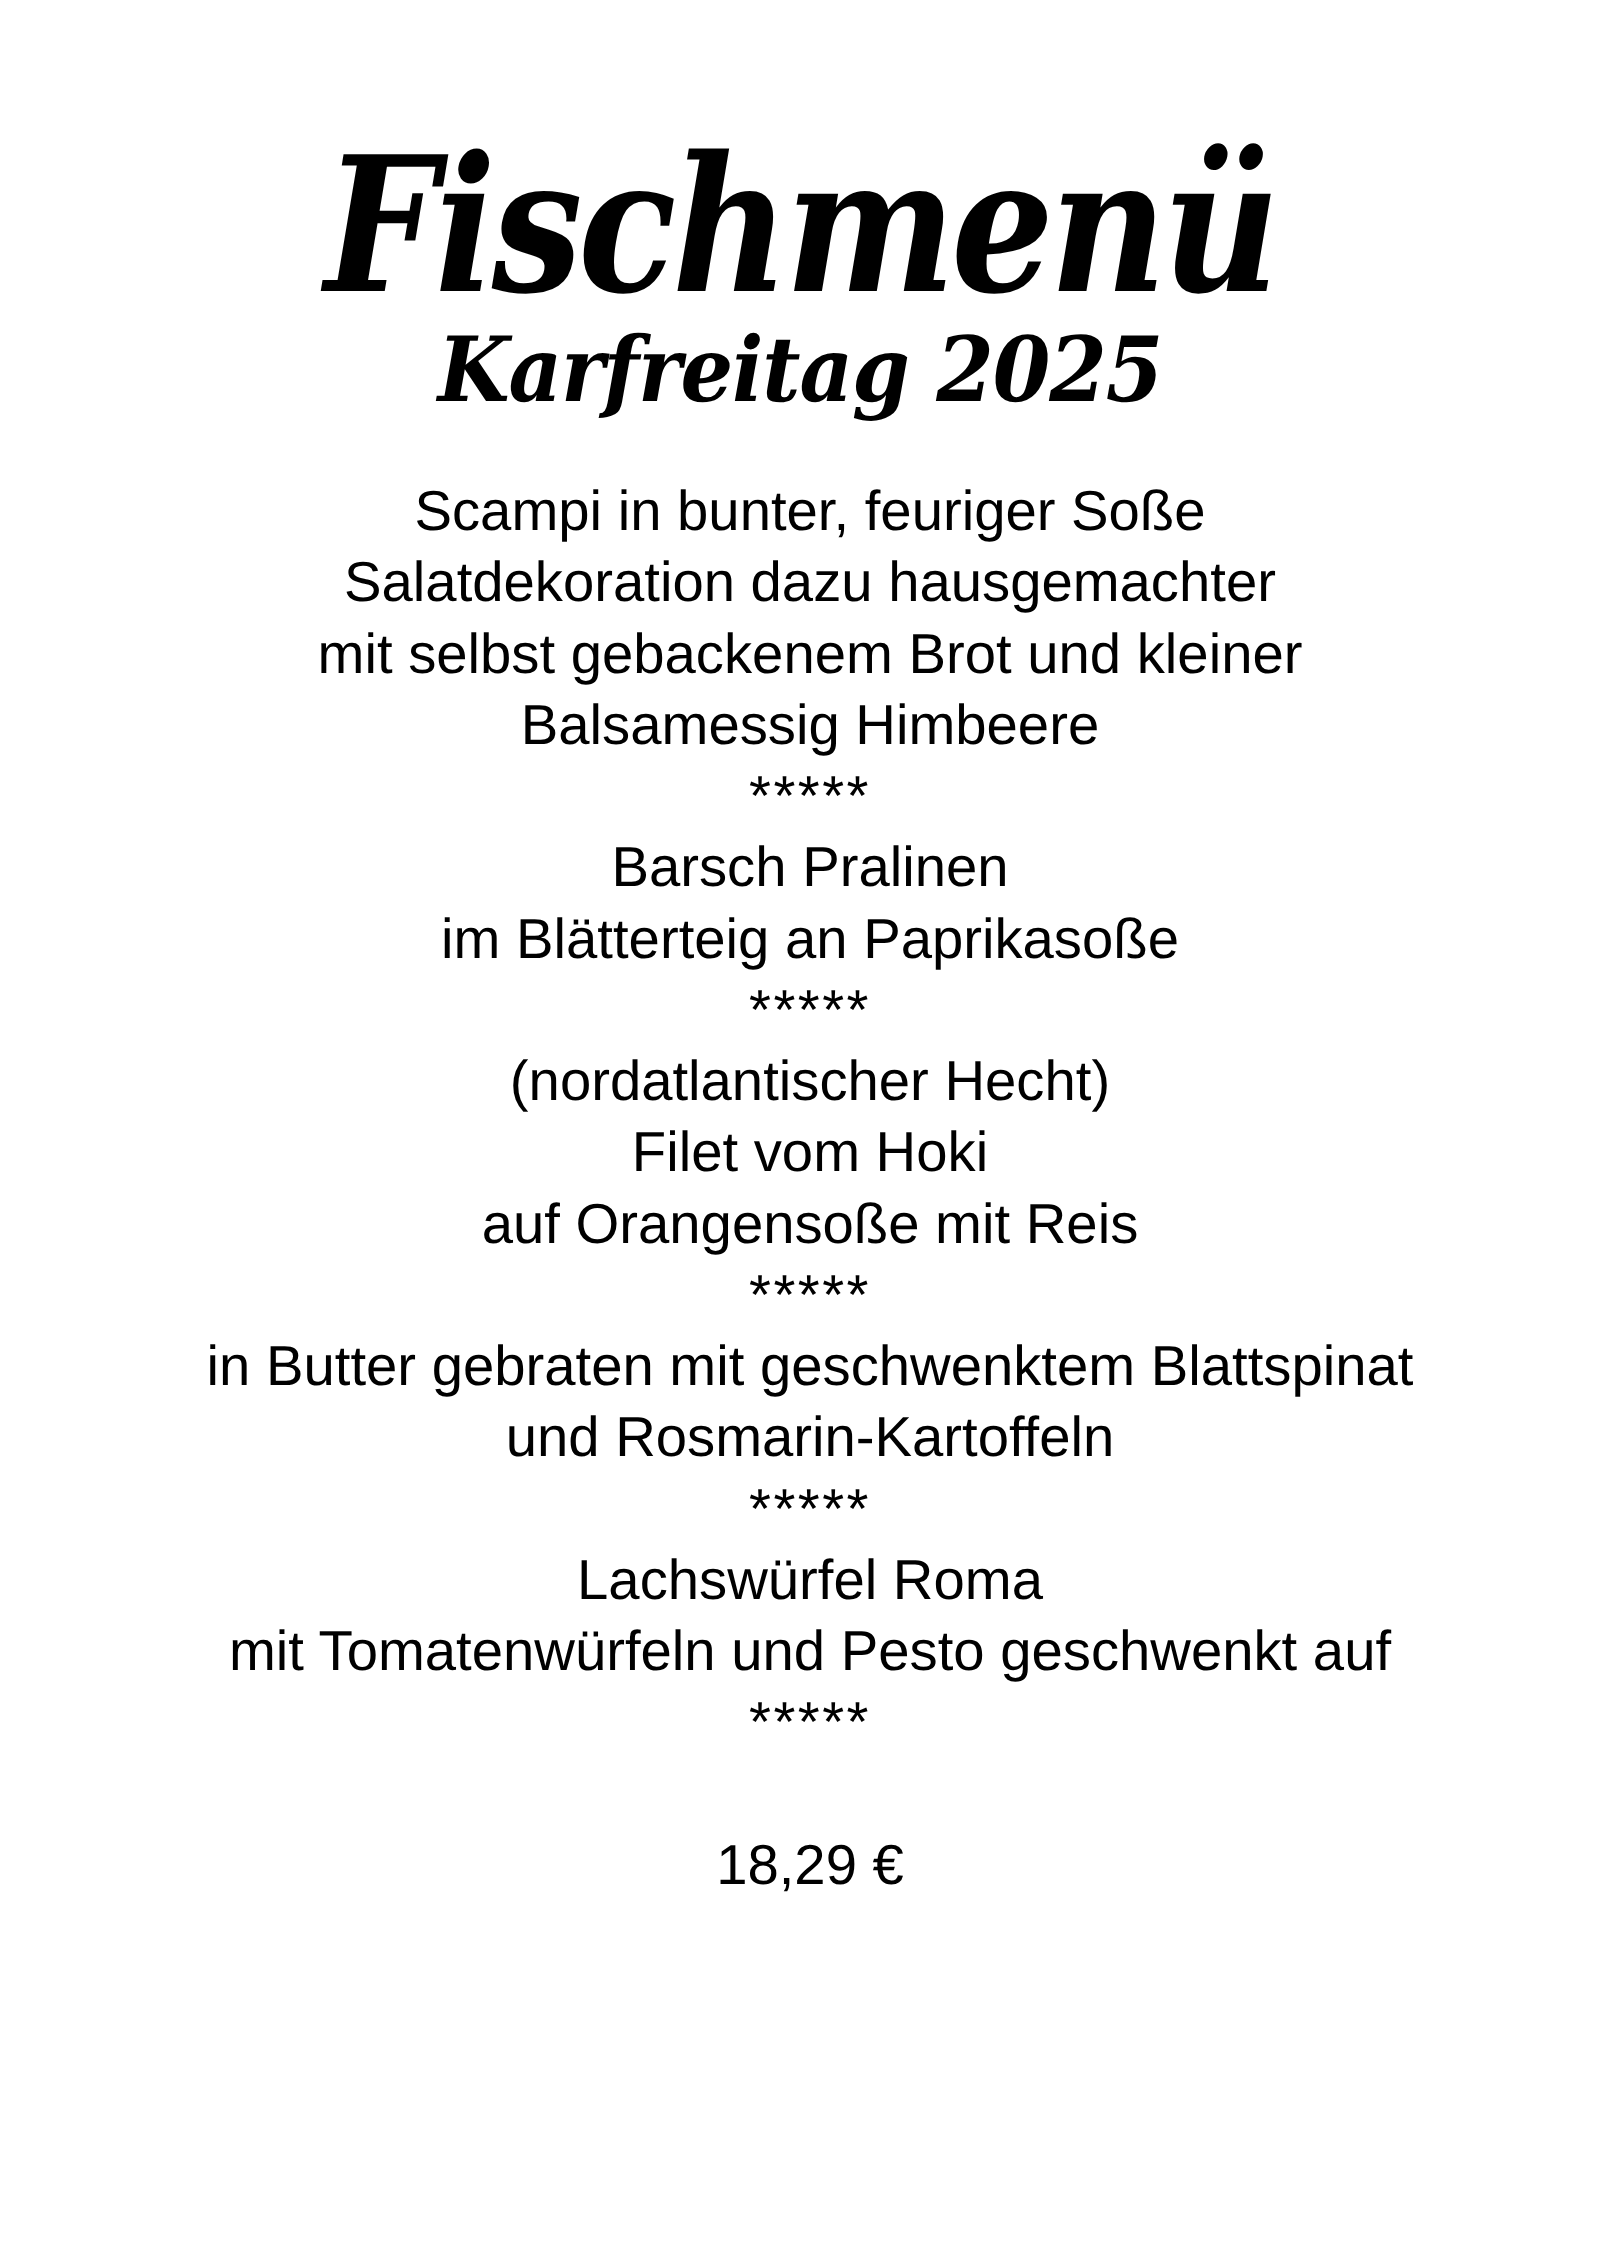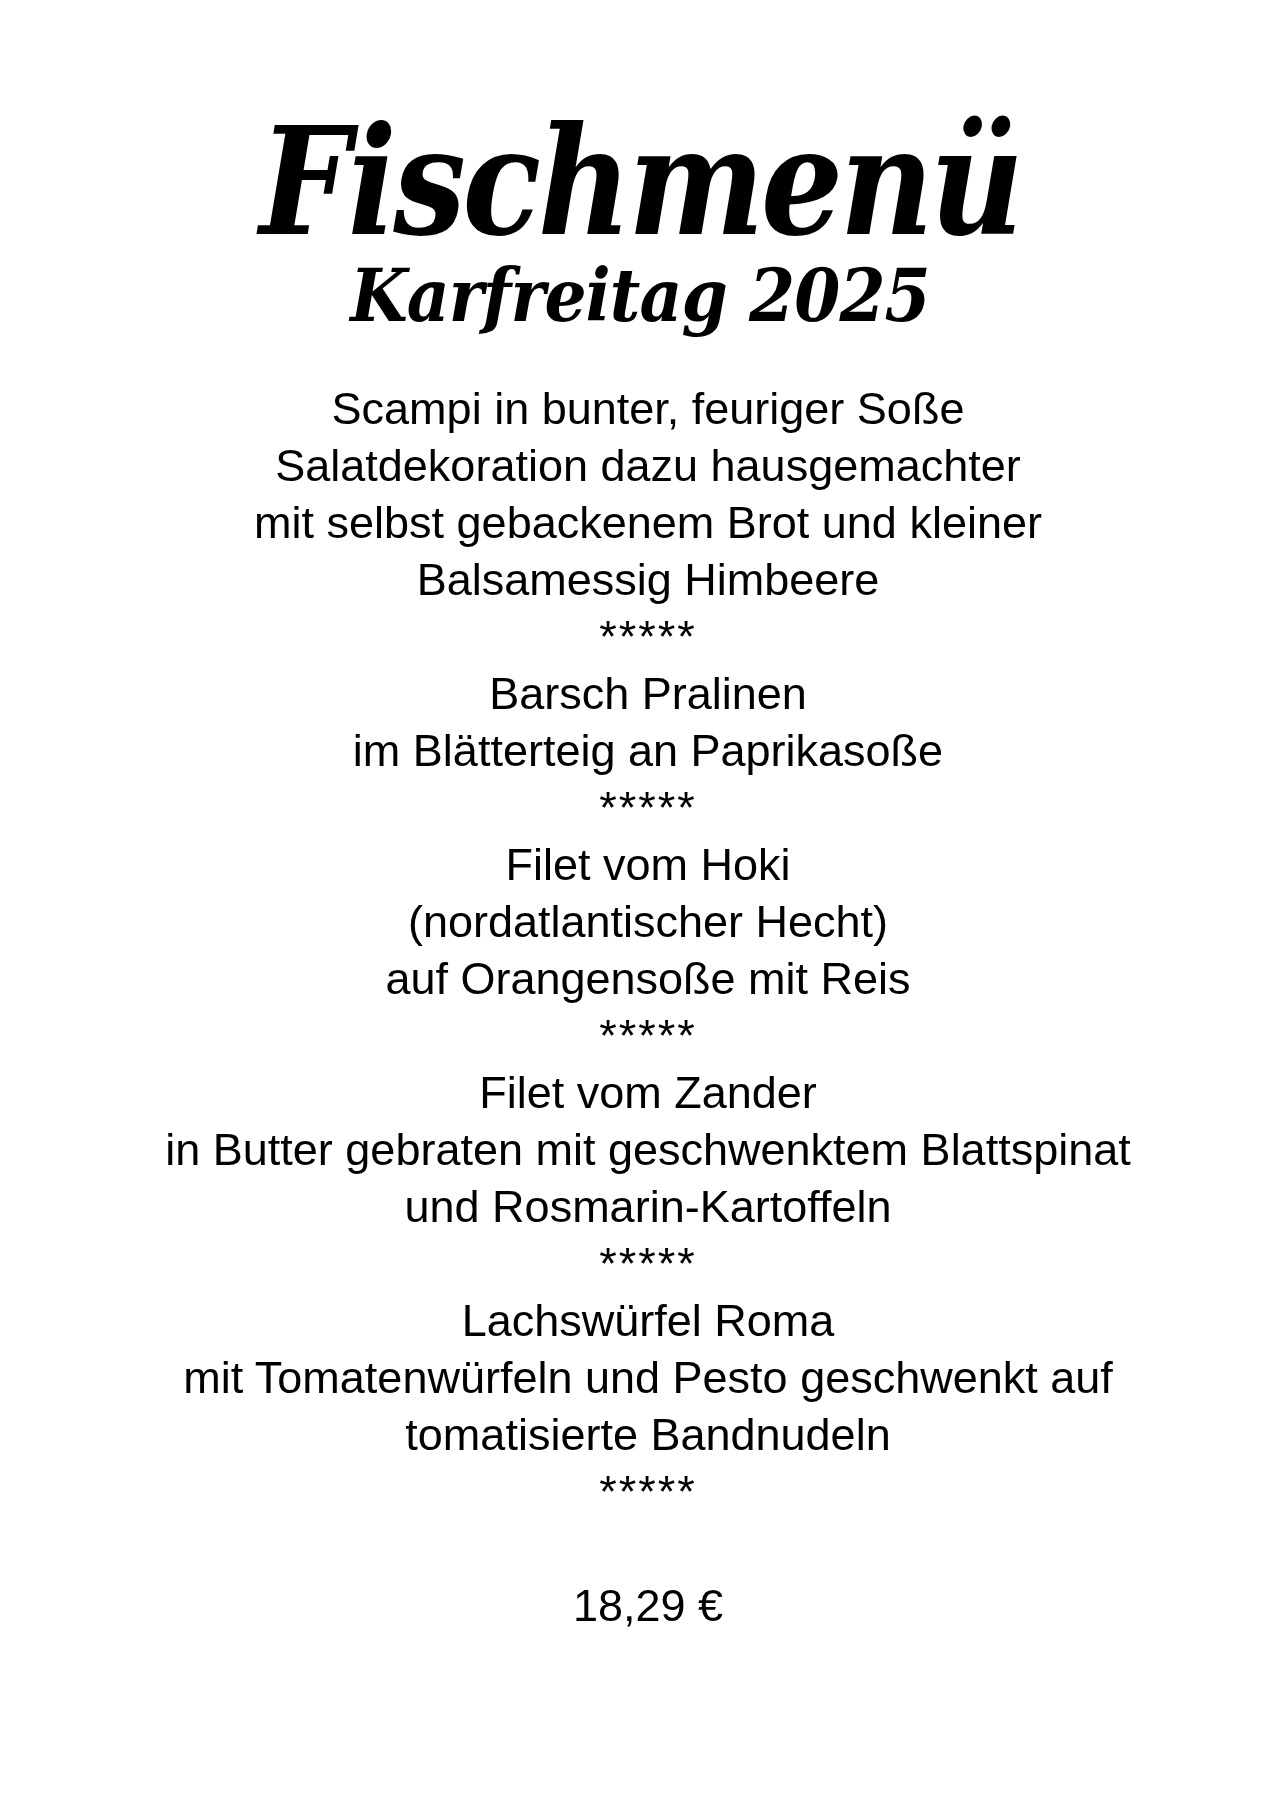--- a/index.html
+++ b/index.html
@@ -93,37 +93,35 @@
     </div>
     <span class="line sep">*****</span>
 
     <div>
       <span class="line">Barsch Pralinen</span>
       <span class="line">im Blätterteig an Paprikasoße</span>
     </div>
     <span class="line sep">*****</span>
 
     <div>
+      <span class="line">(nordatlantischer Hecht)</span>
       <span class="line">Filet vom Hoki</span>
-      <span class="line">(nordatlantischer Hecht)</span>
       <span class="line">auf Orangensoße mit Reis</span>
     </div>
     <span class="line sep">*****</span>
 
     <div>
-      <span class="line">Filet vom Zander</span>
       <span class="line">in Butter gebraten mit geschwenktem Blattspinat</span>
       <span class="line">und Rosmarin-Kartoffeln</span>
     </div>
     <span class="line sep">*****</span>
 
     <div>
       <span class="line">Lachswürfel Roma</span>
       <span class="line">mit Tomatenwürfeln und Pesto geschwenkt auf</span>
-      <span class="line">tomatisierte Bandnudeln</span>
     </div>
     <span class="line sep">*****</span>
 
 
     <span class="blank"></span>
     <span class="line">18,29 €</span>
   </div>
 
 </div>
 

